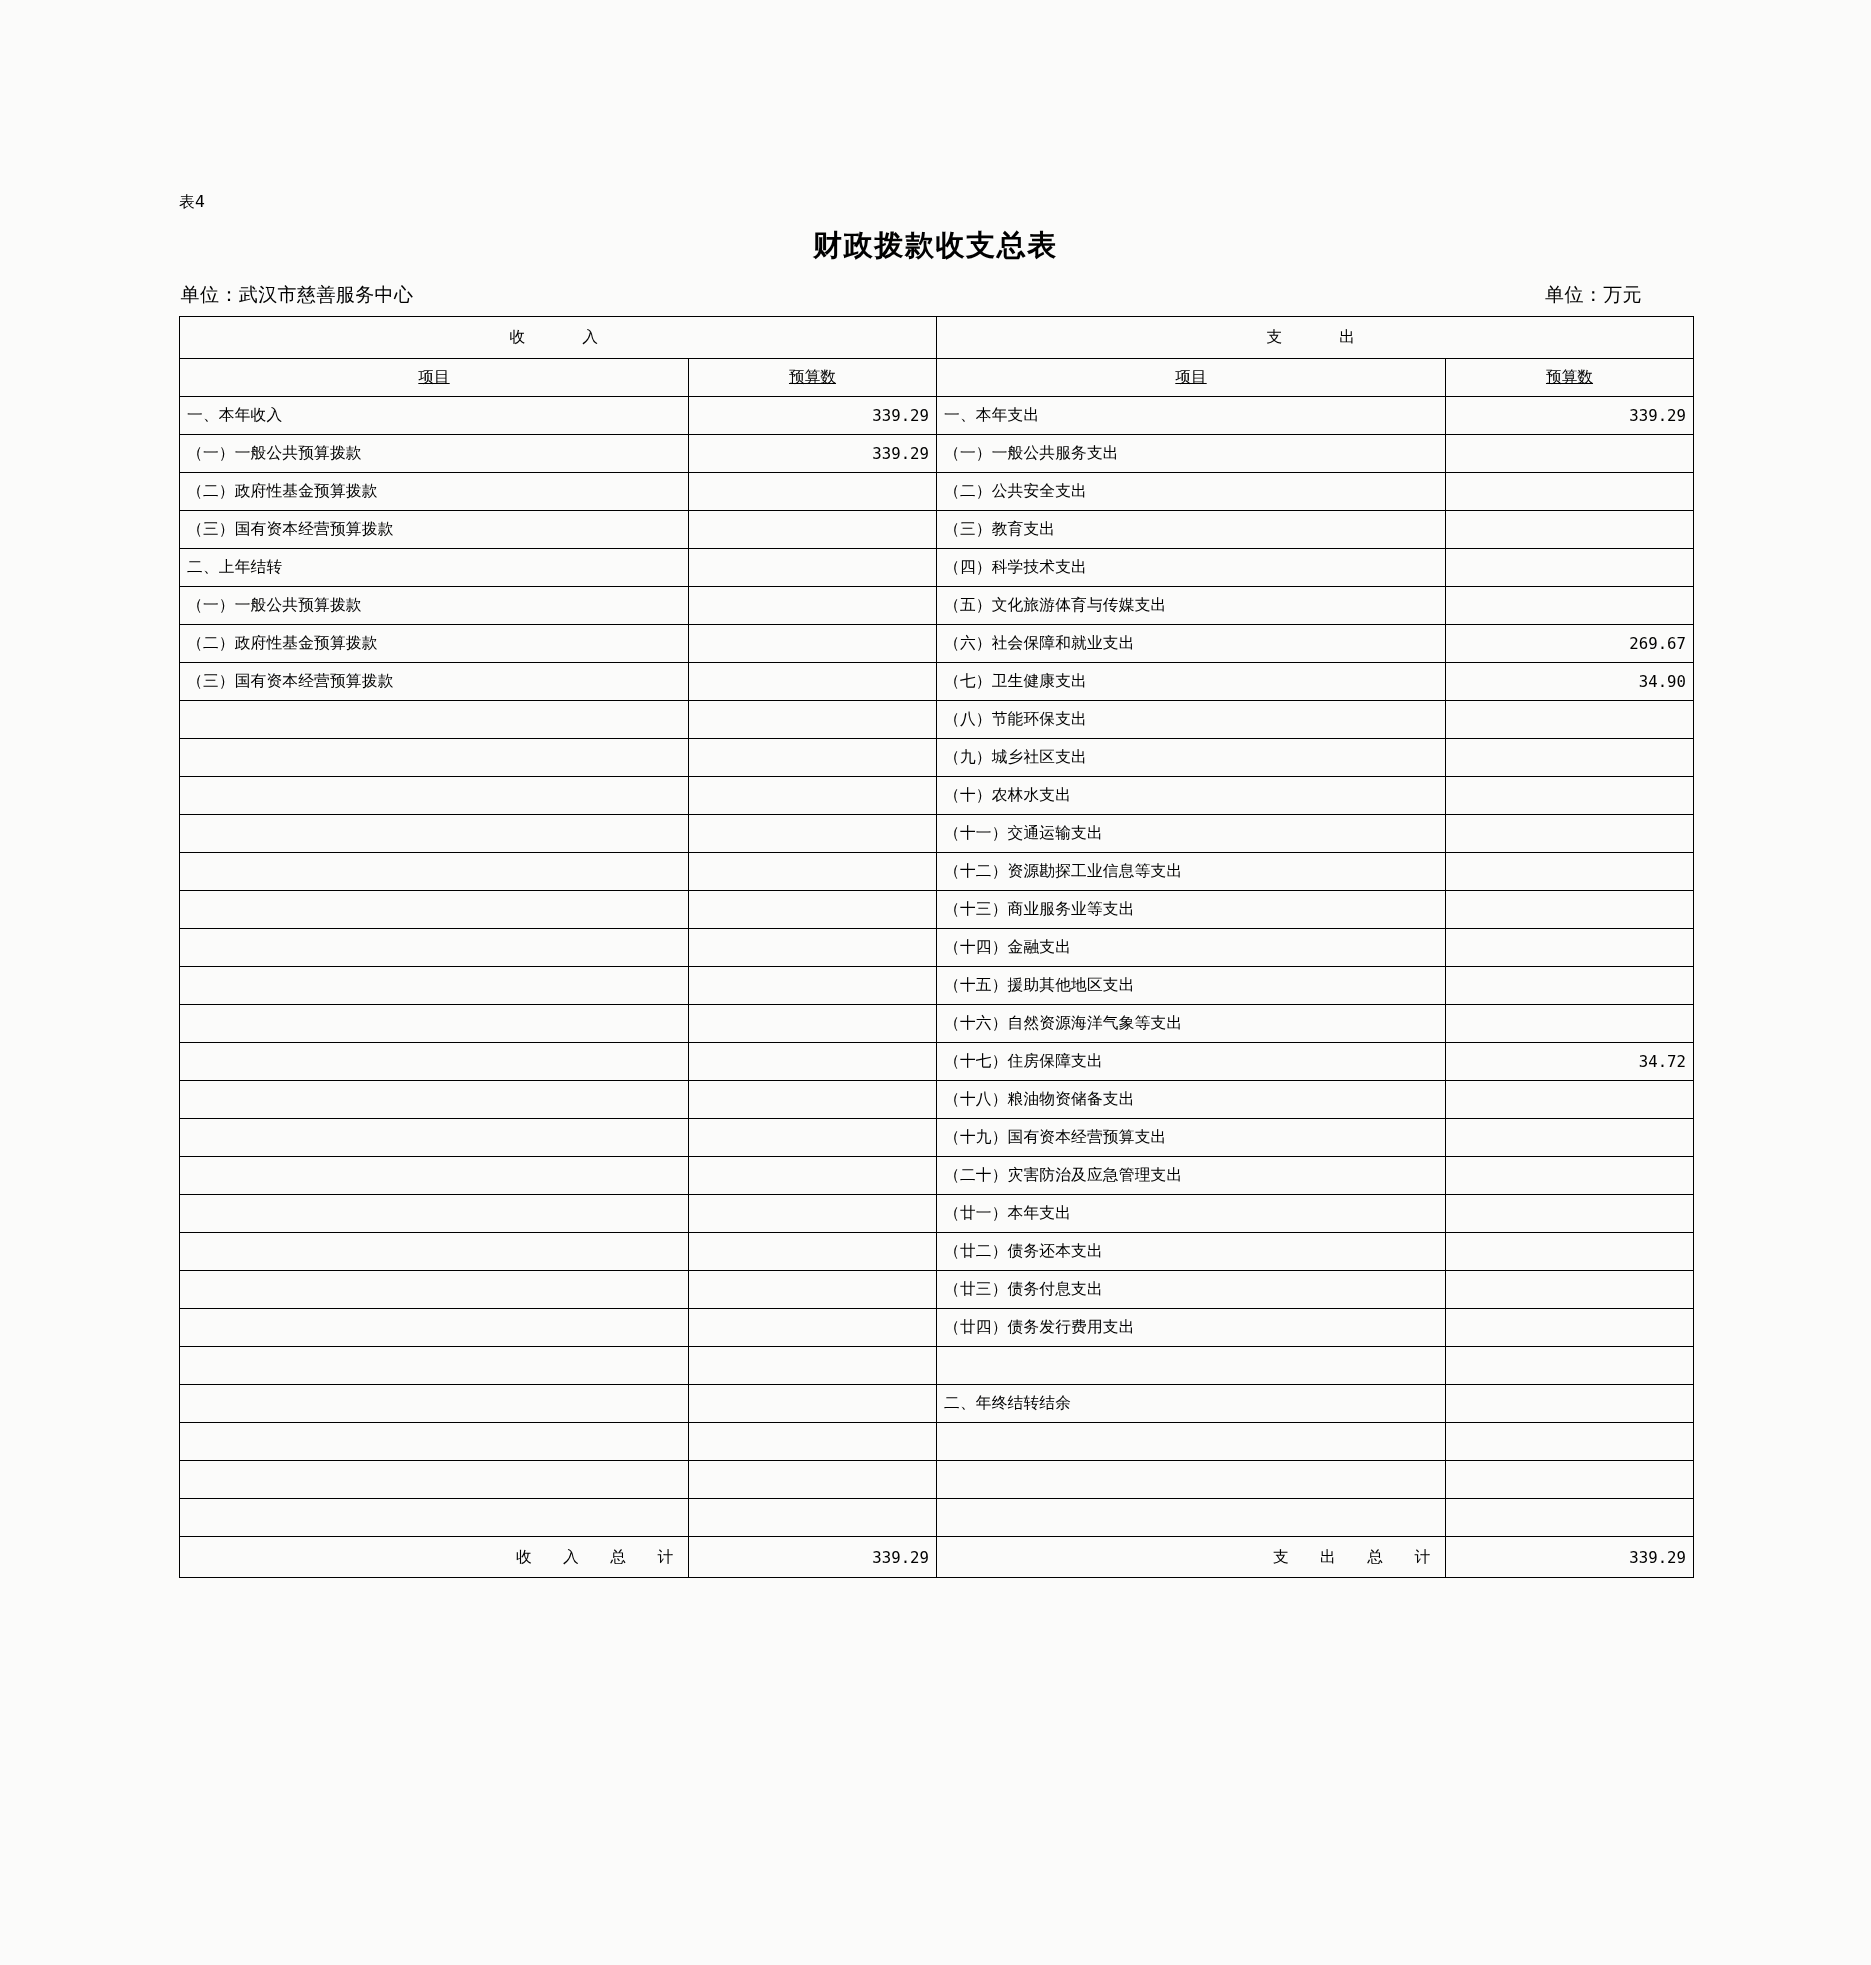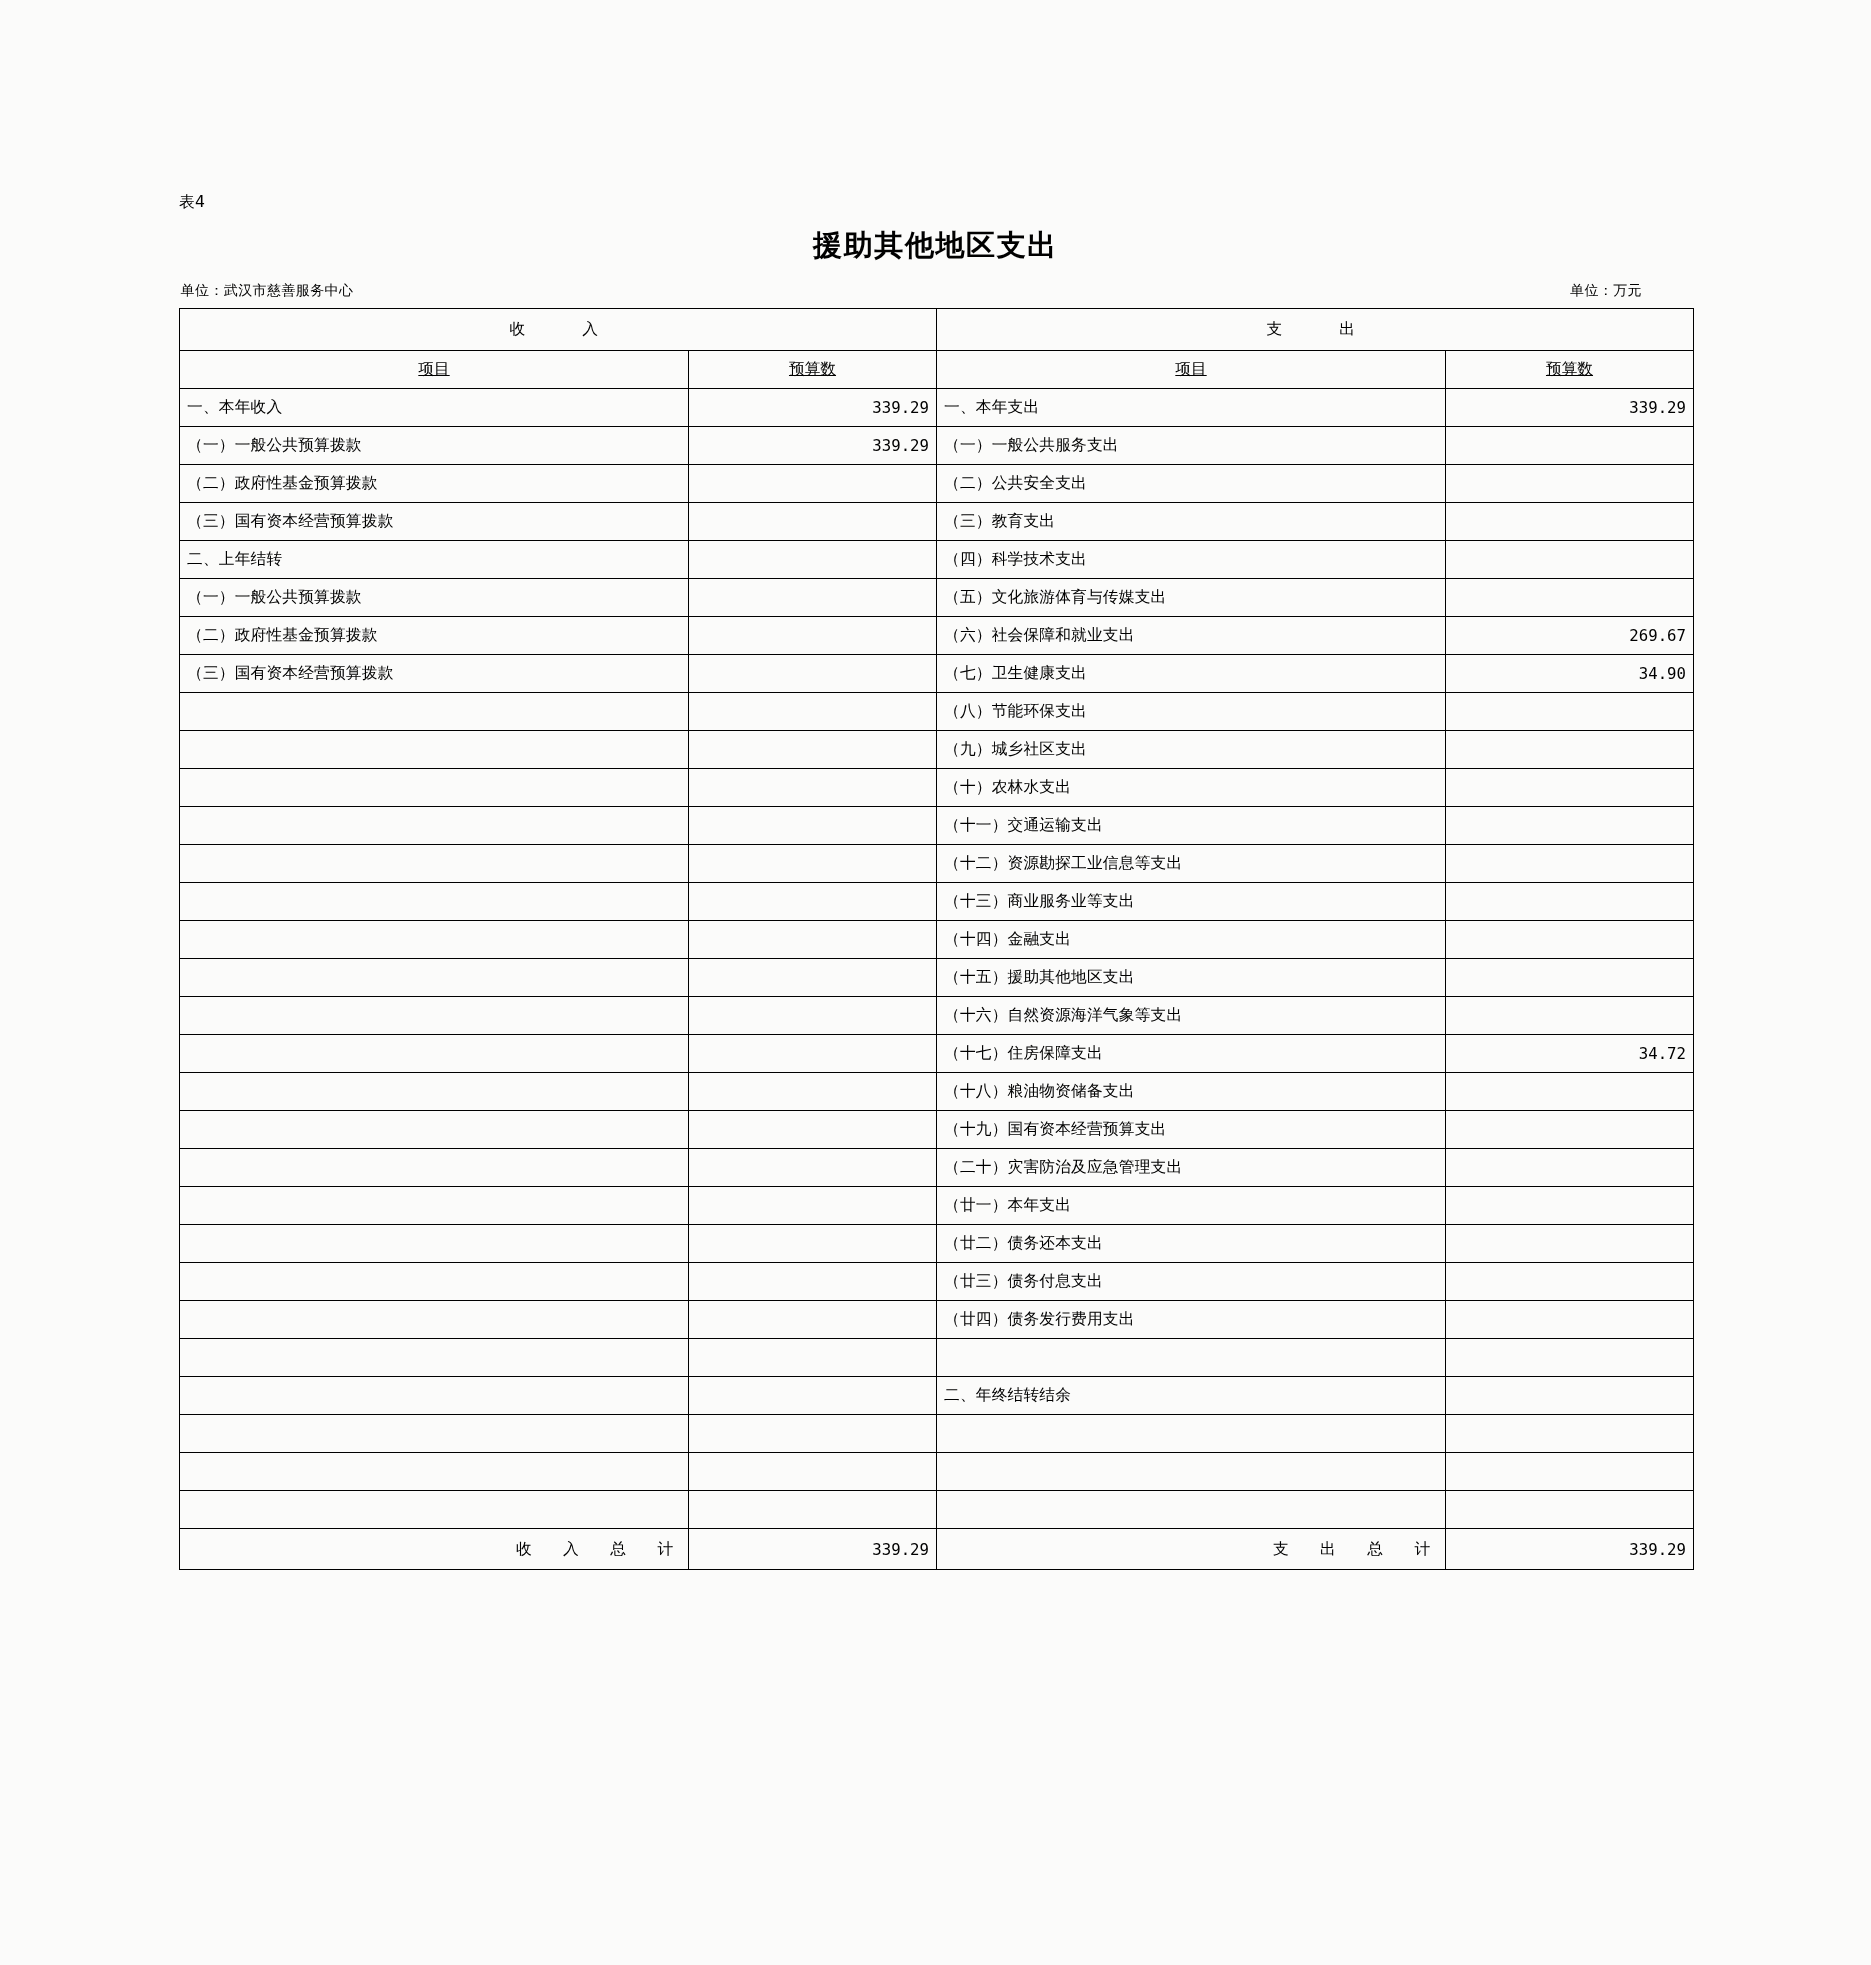--- a/index.html
+++ b/index.html
@@ -40,21 +40,21 @@
     font-weight: bold;
     letter-spacing: 1.6px;
     margin: 13.4px 0 15.7px 0;
     font-family: "DejaVu Sans", "Liberation Sans", sans-serif;
   }
 
   .unit-line {
     display: flex;
     justify-content: space-between;
     align-items: center;
-    font-size: 14px;
+    font-size: 19px;
     letter-spacing: 0.4px;
     margin: 0 0 8.6px 0;
     font-family: "DejaVu Sans", "Liberation Sans", sans-serif;
   }
   .unit-left { padding-left: 1.6px; }
   .unit-right { padding-right: 50px; }
 
   table.budget {
     border-collapse: collapse;
     width: 1513px;
@@ -120,21 +120,21 @@
   }
 </style>
 </head>
 <body>
 
 <div class="page">
   <div class="sheet">
 
     <div class="table-tag">表4</div>
 
-    <div class="doc-title">援助其他地区支出</div>
+    <div class="doc-title">财政拨款收支总表</div>
 
     <div class="unit-line">
       <div class="unit-left">单位：武汉市慈善服务中心</div>
       <div class="unit-right">单位：万元</div>
     </div>
 
     <table class="budget">
       <colgroup>
         <col class="col-a">
           <col class="col-b">

